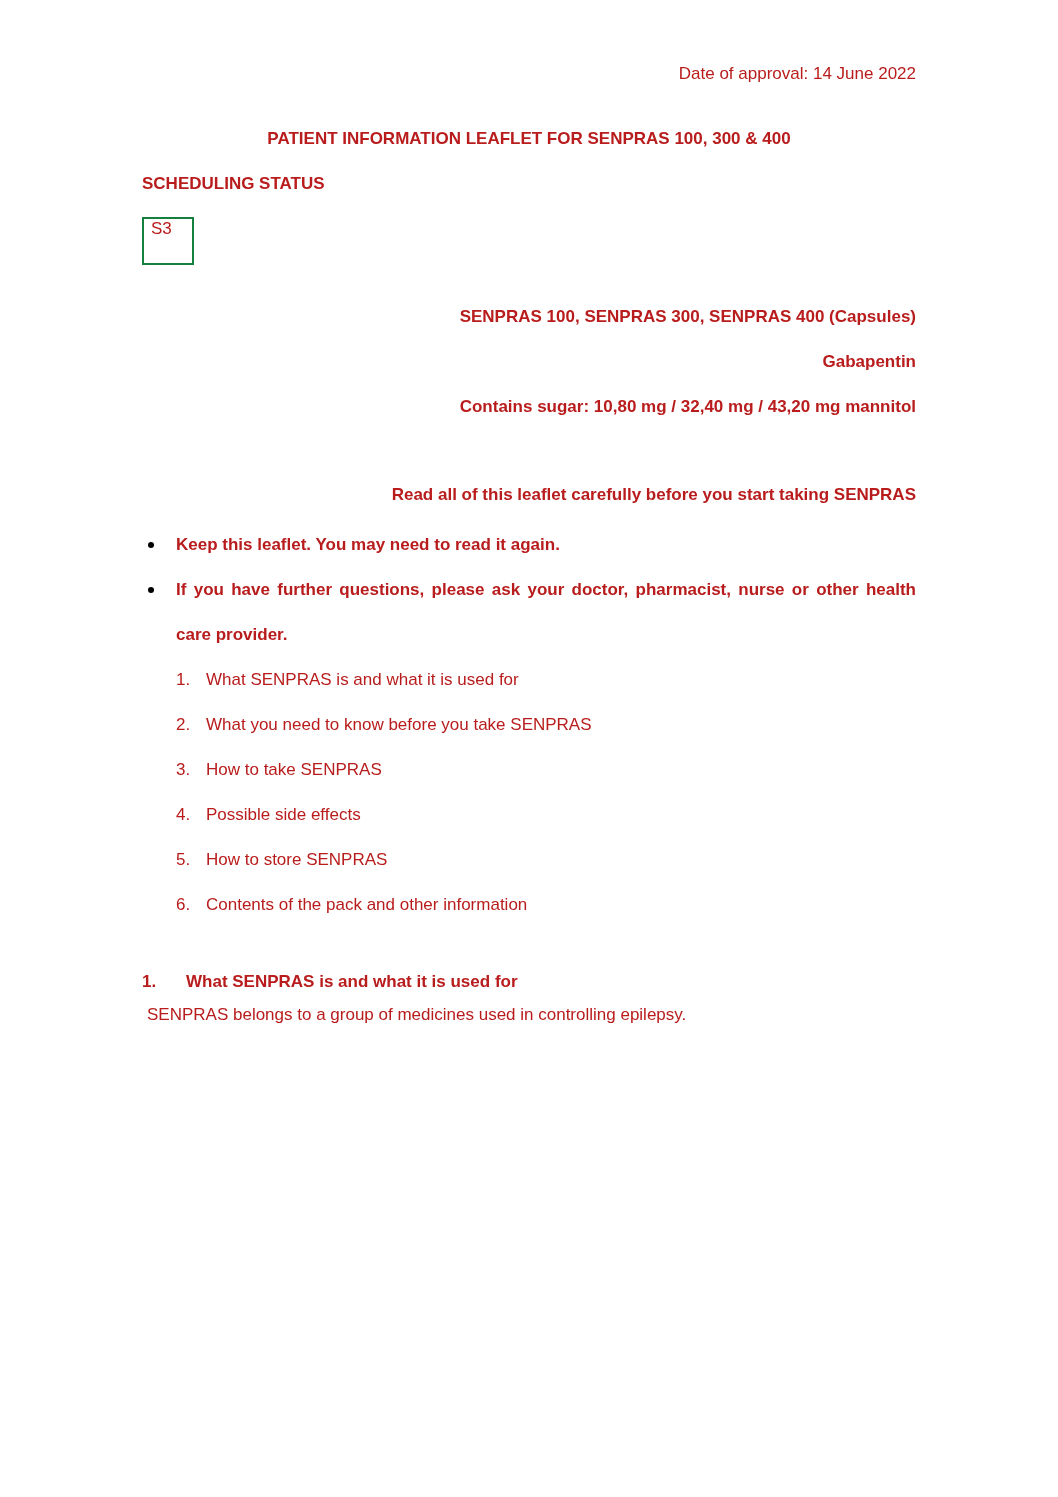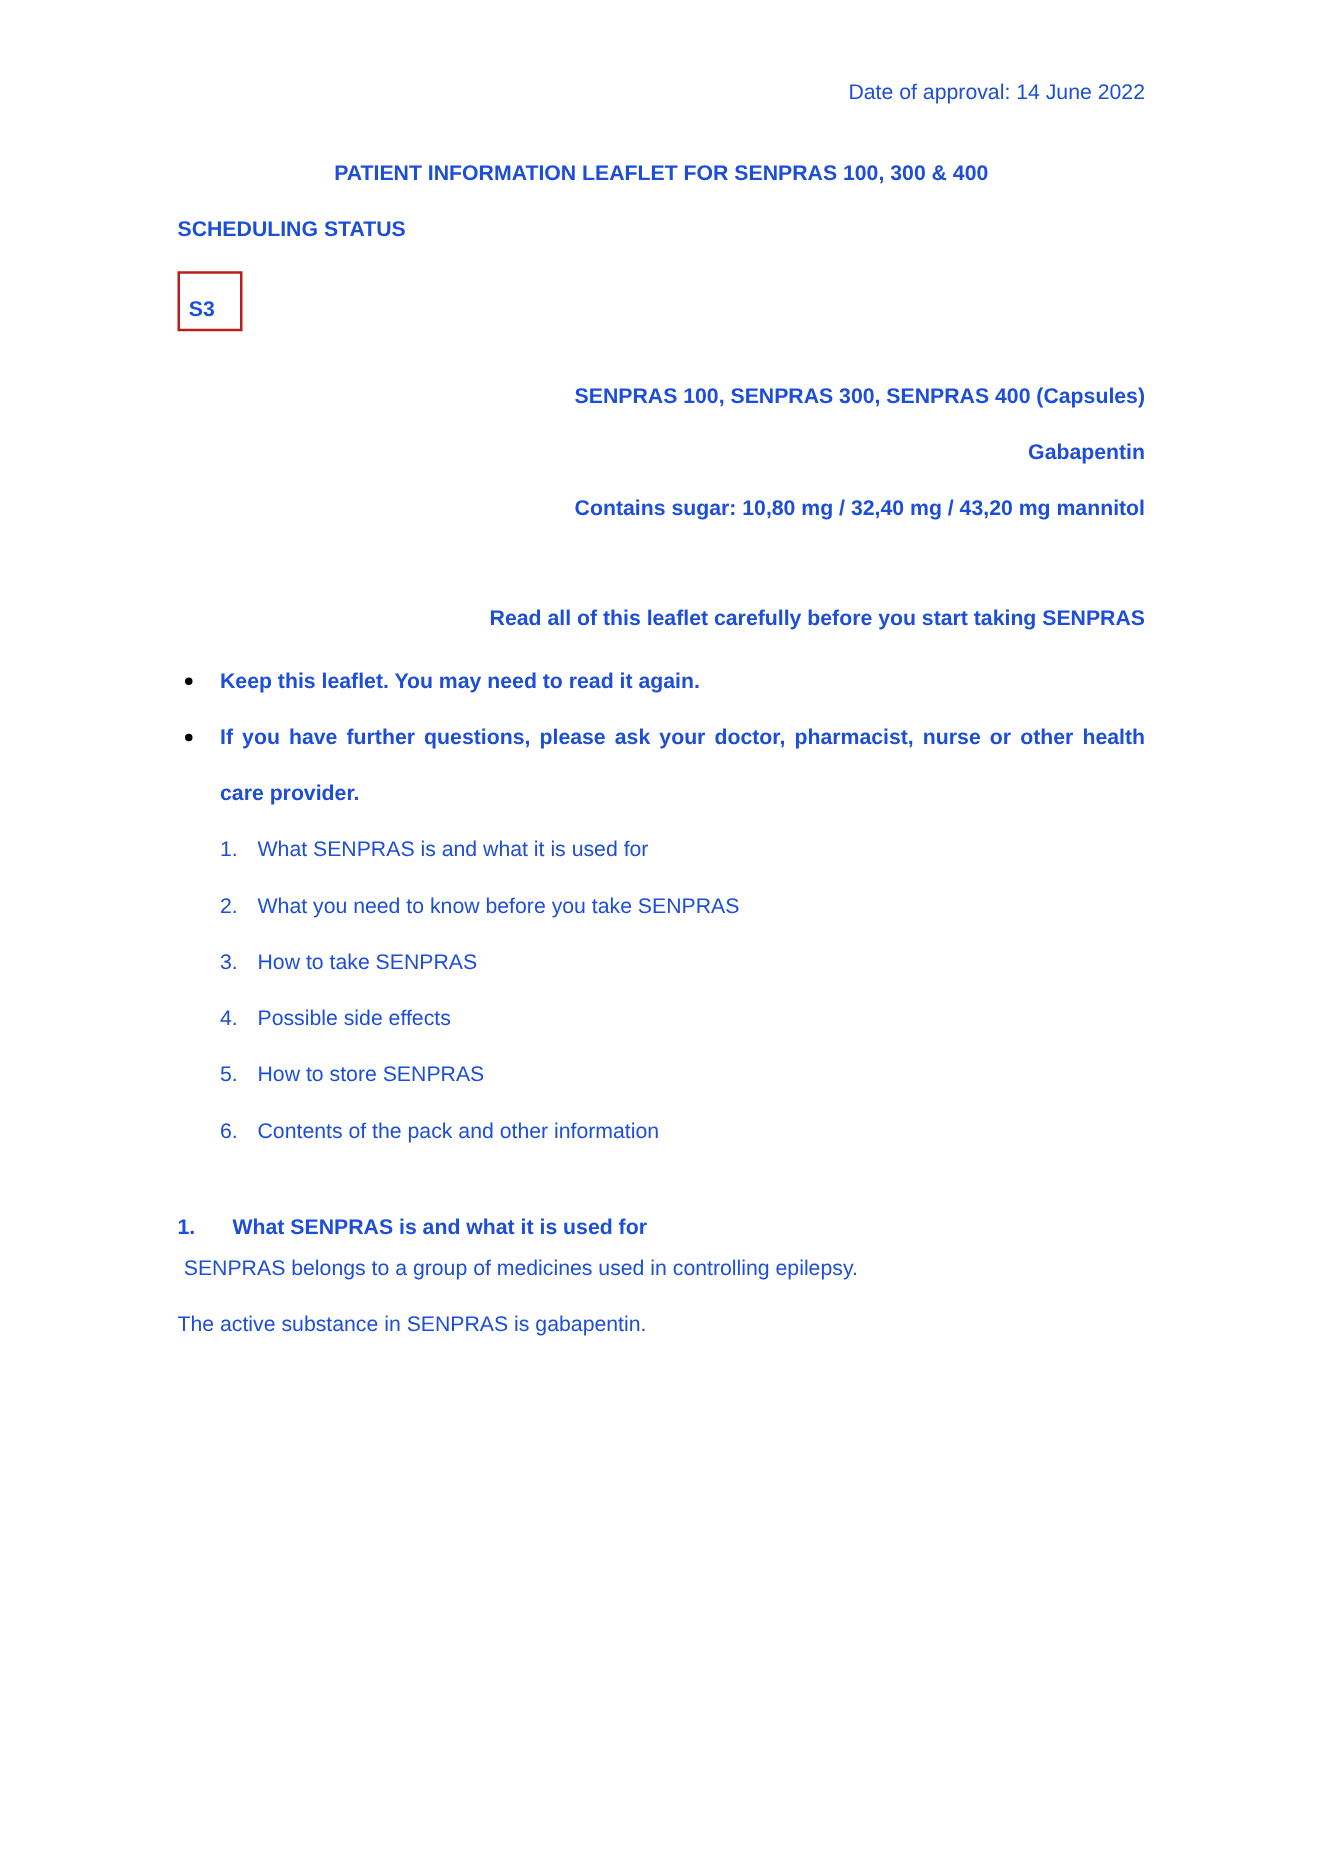--- a/index.html
+++ b/index.html
@@ -3,42 +3,42 @@
 <meta charset="utf-8">
 <style>
   * { box-sizing: border-box; }
   html, body { margin: 0; padding: 0; background: #ffffff; }
   .page {
     position: relative;
     width: 1030px;
     height: 1497px;
     margin: 0 auto;
     background: #ffffff;
-    color: #1d4ed8;
+    color: #b91c1c;
     font-family: "Liberation Sans", "DejaVu Sans", sans-serif;
     font-size: 17px;
     padding: 51px 128px 0 128px;
     overflow: hidden;
   }
   p, div.line { margin: 0; line-height: 45px; }
 
   .approval { text-align: right; }
   .doc-title {
     text-align: center;
     font-weight: bold;
     margin-top: 20px;
   }
   .scheduling-label { font-weight: bold; }
   .s3-box {
     width: 52px;
     height: 48px;
-    border: 2px solid #b91c1c;
+    border: 2px solid #15803d;
     margin-top: 11px;
-    padding: 19px 0 0 7px;
-    font-weight: bold;
+    padding: 0 0 0 7px;
+    font-weight: normal;
     line-height: 20px;
   }
   .centered-bold { text-align: right; font-weight: bold; }
   .product-title { margin-top: 29px; }
   .read-heading { font-weight: bold; margin-top: 43px; margin-bottom: 5px; text-align: right; }
 
   .bullet-item { display: flex; align-items: flex-start; }
   .bullet-dot {
     flex: 0 0 6px;
     width: 6px; height: 6px;
@@ -127,16 +127,15 @@
     </div>
   </div>
 
   <div class="section-heading">
     <span class="section-num">1.</span>
     <span>What SENPRAS is and what it is used for</span>
   </div>
 
   <p class="body-par indent-sm">SENPRAS belongs to a group of medicines used in controlling epilepsy.</p>
 
-  <p class="body-par">The active substance in SENPRAS  is gabapentin.</p>
 
 
 </div>
 
 </body></html>

